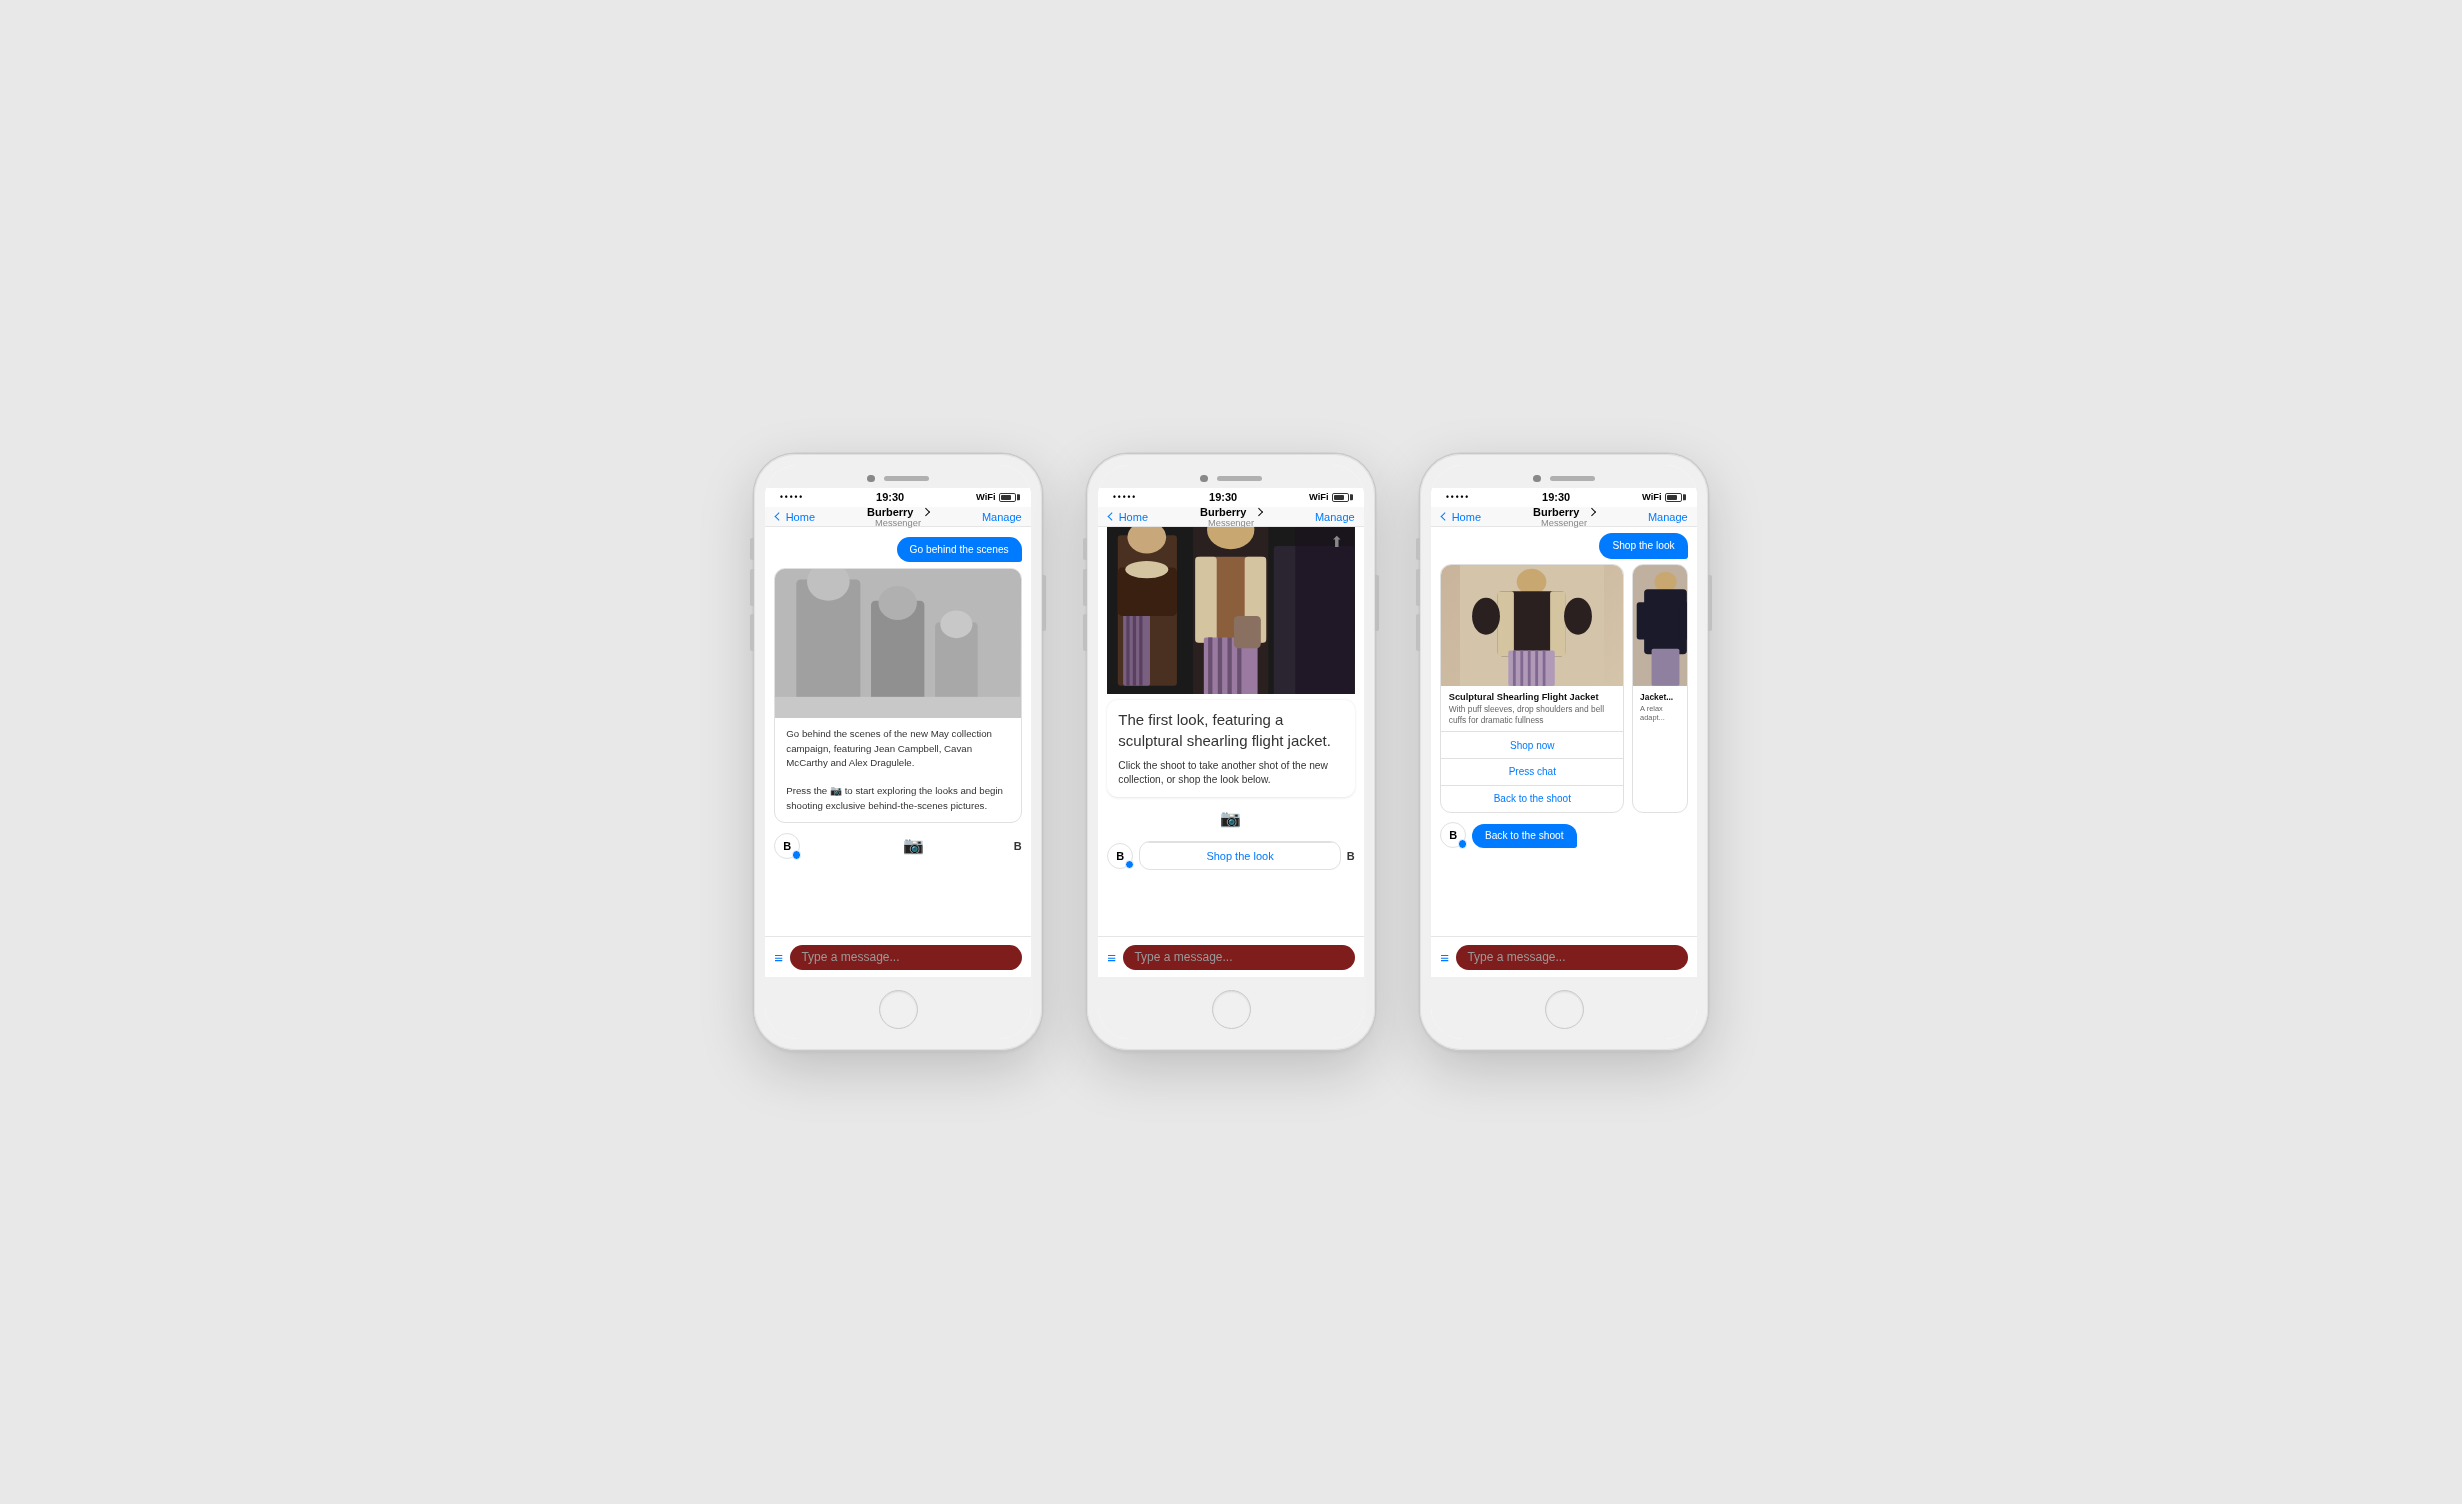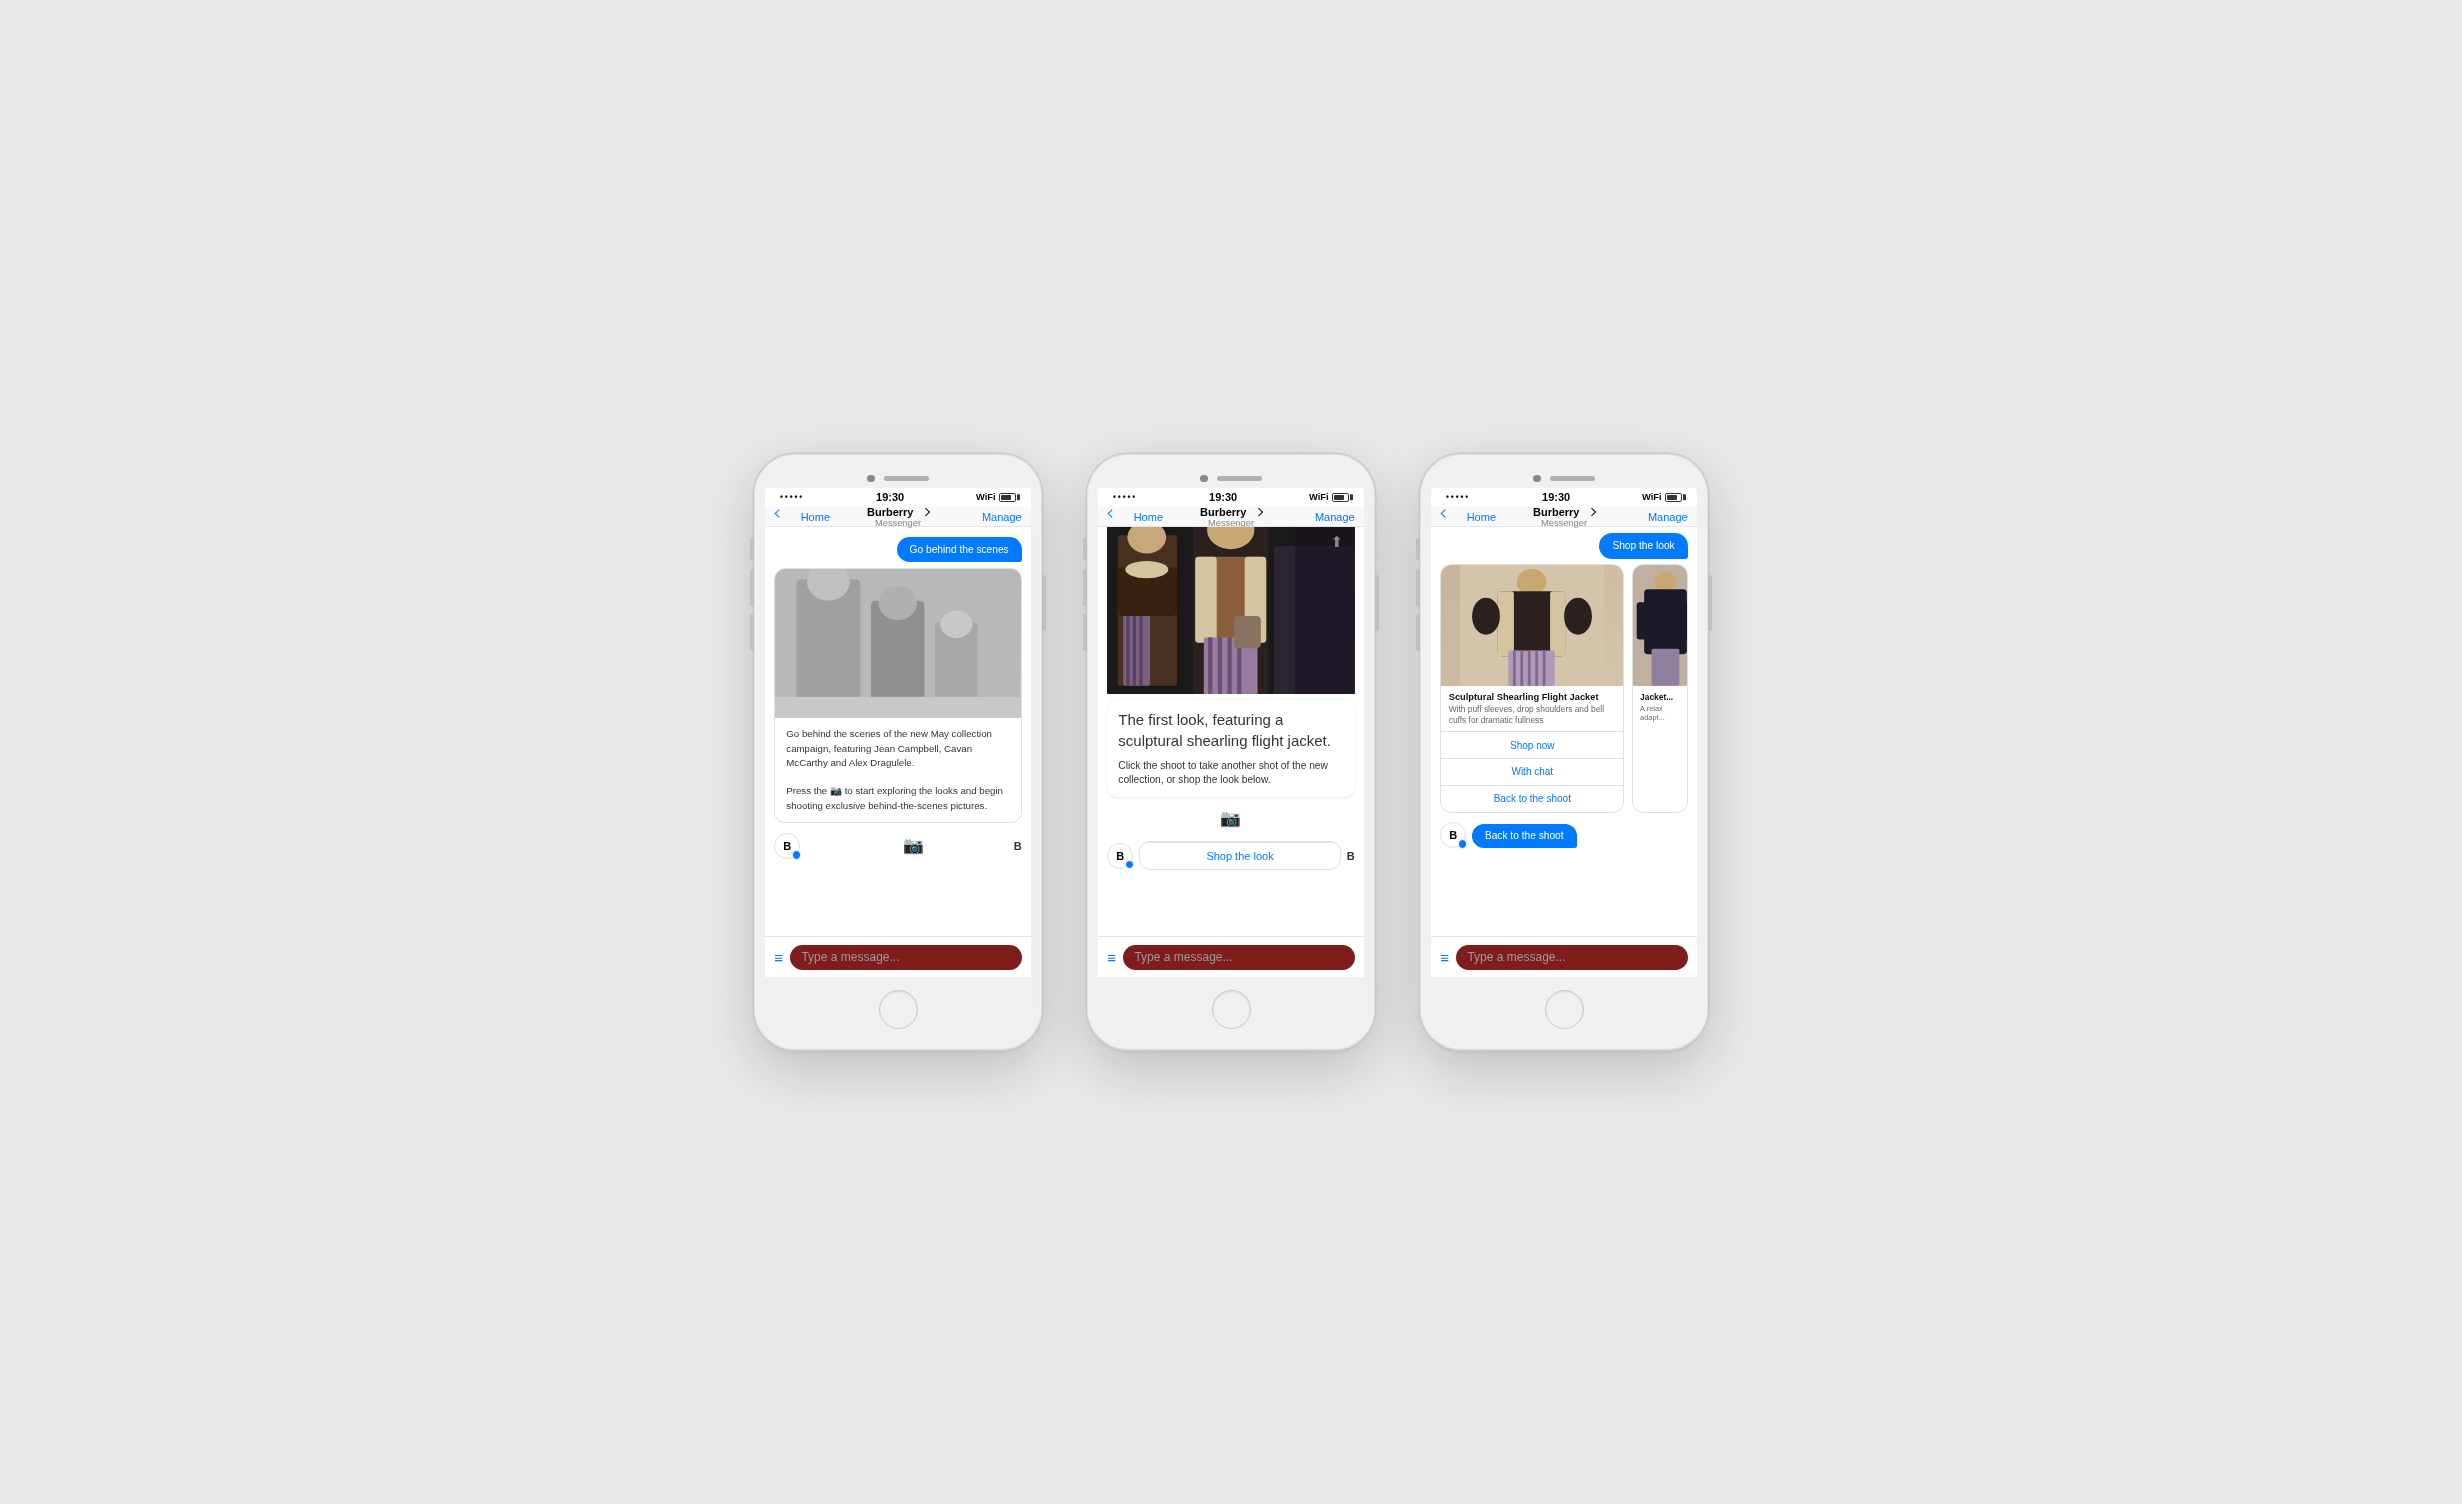--- a/index.html
+++ b/index.html
@@ -140,24 +140,24 @@
     .nav-bar {
       display: flex;
       align-items: center;
       padding: 3.7px 9.3px;
       border-bottom: 0.9px solid #e5e5e5;
       background: #f8f8f8;
       position: relative;
     }
     .nav-back {
       display: flex;
-      align-items: flex-start;
+      align-items: center;
       color: #007aff;
       font-size: 11px;
-      gap: 17px;
+      gap: 2px;
     }
     .nav-center {
       position: absolute;
       left: 50%;
       transform: translateX(-50%);
       text-align: center;
     }
     .nav-title {
       font-size: 11px;
       font-weight: 600;
@@ -633,21 +633,21 @@
                   <rect x="57" y="92" width="3" height="38" fill="#806890"></rect>
                   <rect x="65" y="92" width="3" height="38" fill="#806890"></rect>
                   <rect x="73" y="92" width="3" height="38" fill="#806890"></rect>
                   <rect x="81" y="92" width="3" height="38" fill="#806890"></rect>
                   <rect x="89" y="92" width="3" height="38" fill="#806890"></rect>
                 </svg>
               </div>
               <div class="product-title">Sculptural Shearling Flight Jacket</div>
               <div class="product-desc">With puff sleeves, drop shoulders and bell cuffs for dramatic fullness</div>
               <div class="card-action-link">Shop now</div>
-              <div class="card-action-link">With chat</div>
+              <div class="card-action-link">Press chat</div>
               <div class="card-action-link">Back to the shoot</div>
             </div>
 
             <div class="product-card" style="min-width:56px; max-width:65px; overflow:hidden;">
               <div class="product-image-second">
                 <svg width="65" height="121" viewBox="0 0 70 130" xmlns="http://www.w3.org/2000/svg">
                   <rect width="70" height="130" fill="#c0b0a0"></rect>
                   <ellipse cx="35" cy="18" rx="12" ry="11" fill="#c8a870"></ellipse>
                   <rect x="12" y="26" width="46" height="70" rx="4" fill="#1a1a2a"></rect>
                   <rect x="4" y="40" width="16" height="40" rx="3" fill="#1a1a2a"></rect>

